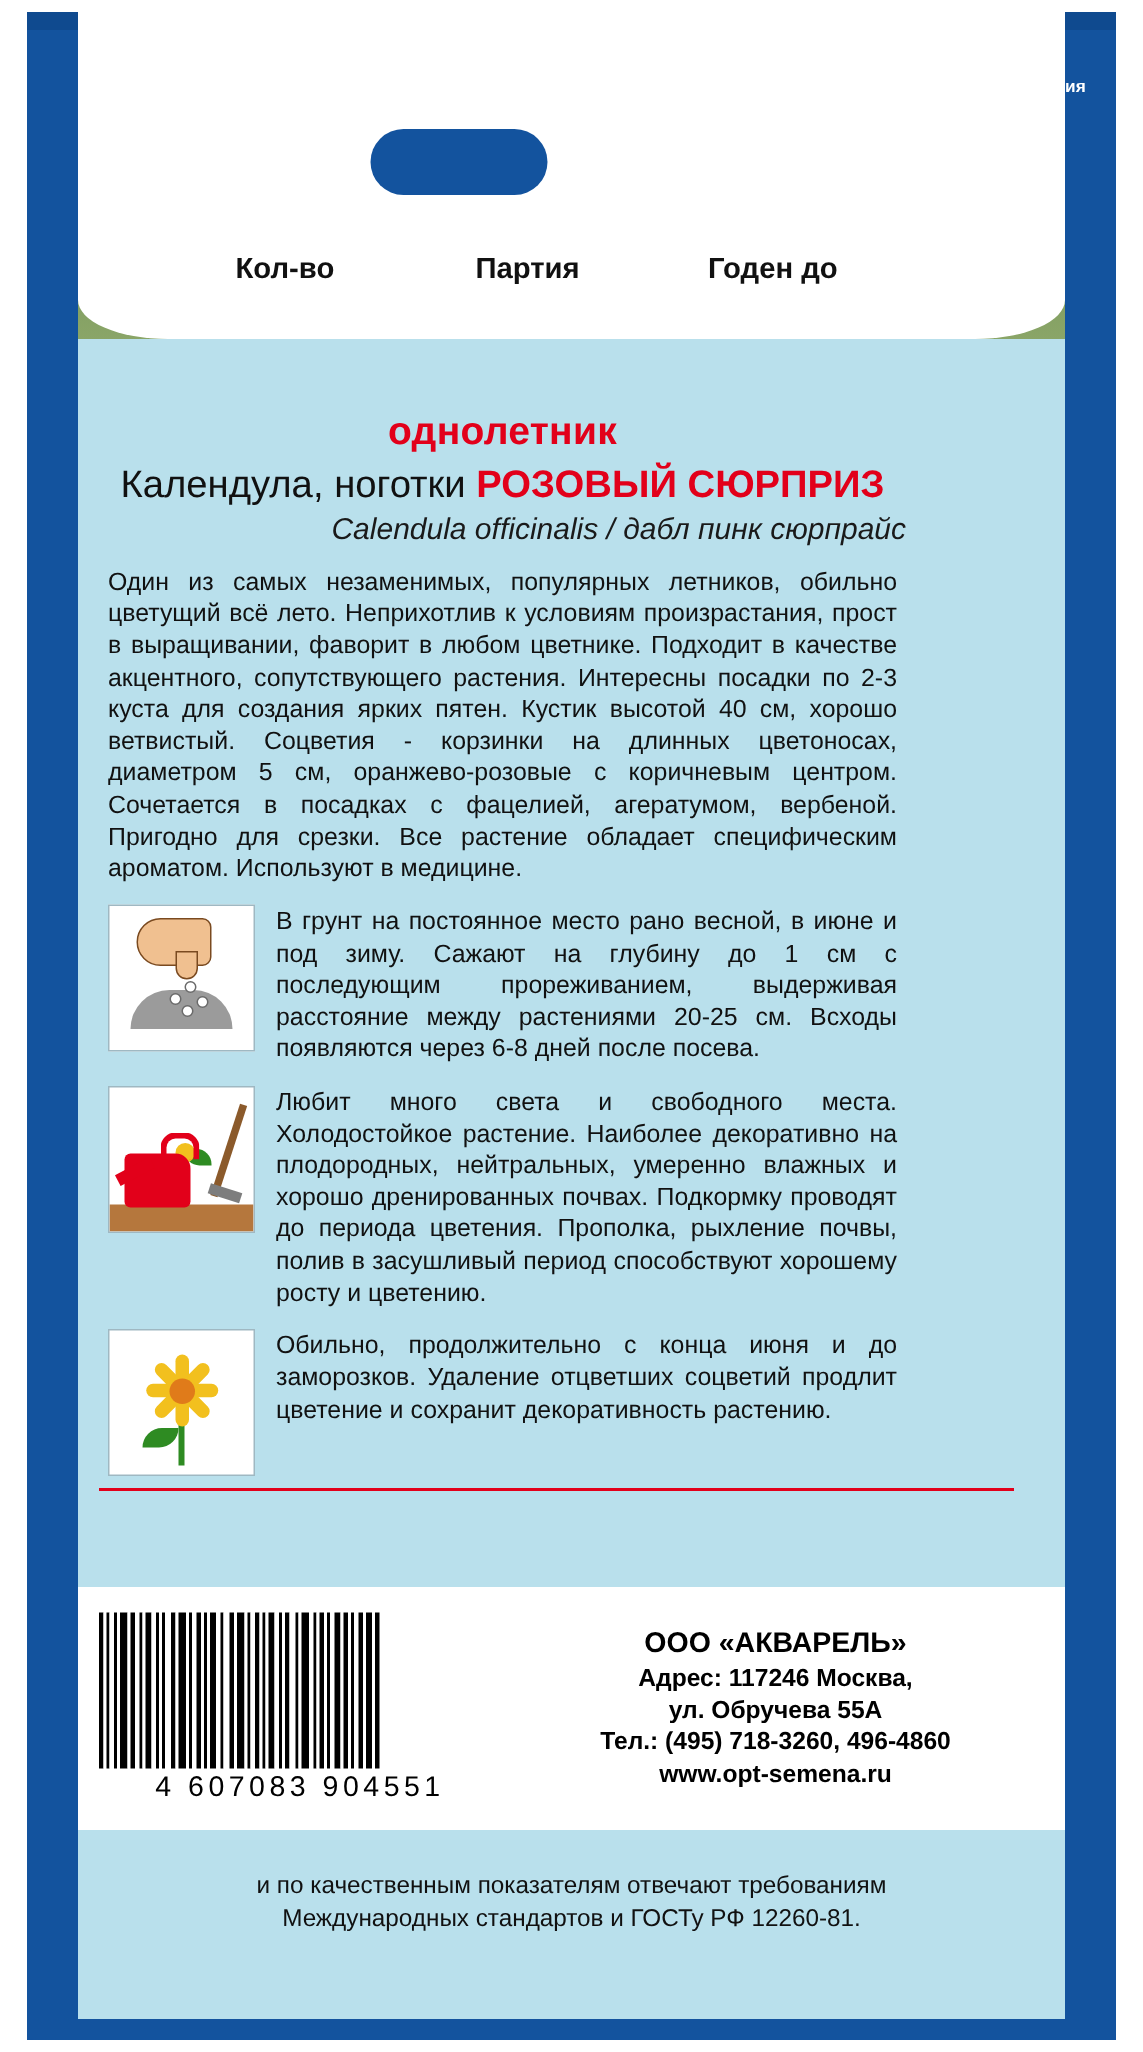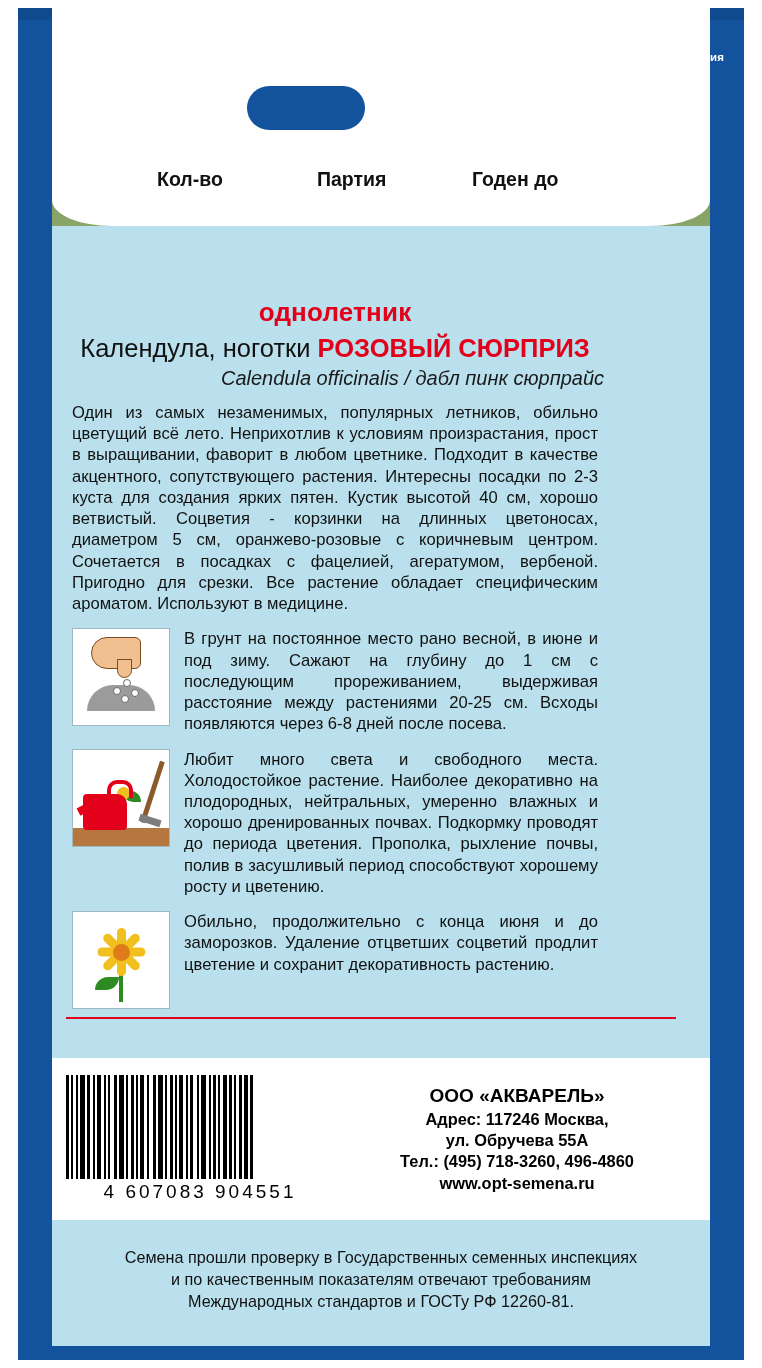--- a/index.html
+++ b/index.html
@@ -156,21 +156,20 @@
     background: #b9e0ec;
   }
 
   .content {
     position: absolute;
     left: 0;
     top: 0;
     width: 566px;
     padding: 0 14px;
     box-sizing: border-box;
-    margin-top: 25px;
   }
 
   .annual {
     text-align: center;
     color: #e2001a;
     font-weight: bold;
     font-size: 26px;
     margin-top: 46px;
     letter-spacing: 0.2px;
   }
@@ -627,19 +626,18 @@
     <div class="company">
       <div class="big">ООО «АКВАРЕЛЬ»</div>
       <div>Адрес: 117246 Москва,</div>
       <div>ул. Обручева 55А</div>
       <div>Тел.: (495) 718-3260, 496-4860</div>
       <div class="site">www.opt-semena.ru</div>
     </div>
   </div>
 
   <div class="footer">
-    <div>Семена прошли проверку в Государственных семенных инспекциях</div>
     <div>и по качественным показателям отвечают требованиям</div>
     <div>Международных стандартов  и ГОСТу РФ 12260-81.</div>
   </div>
 
   <div class="bottom-blue"></div>
 </div>
 
 </body></html>

